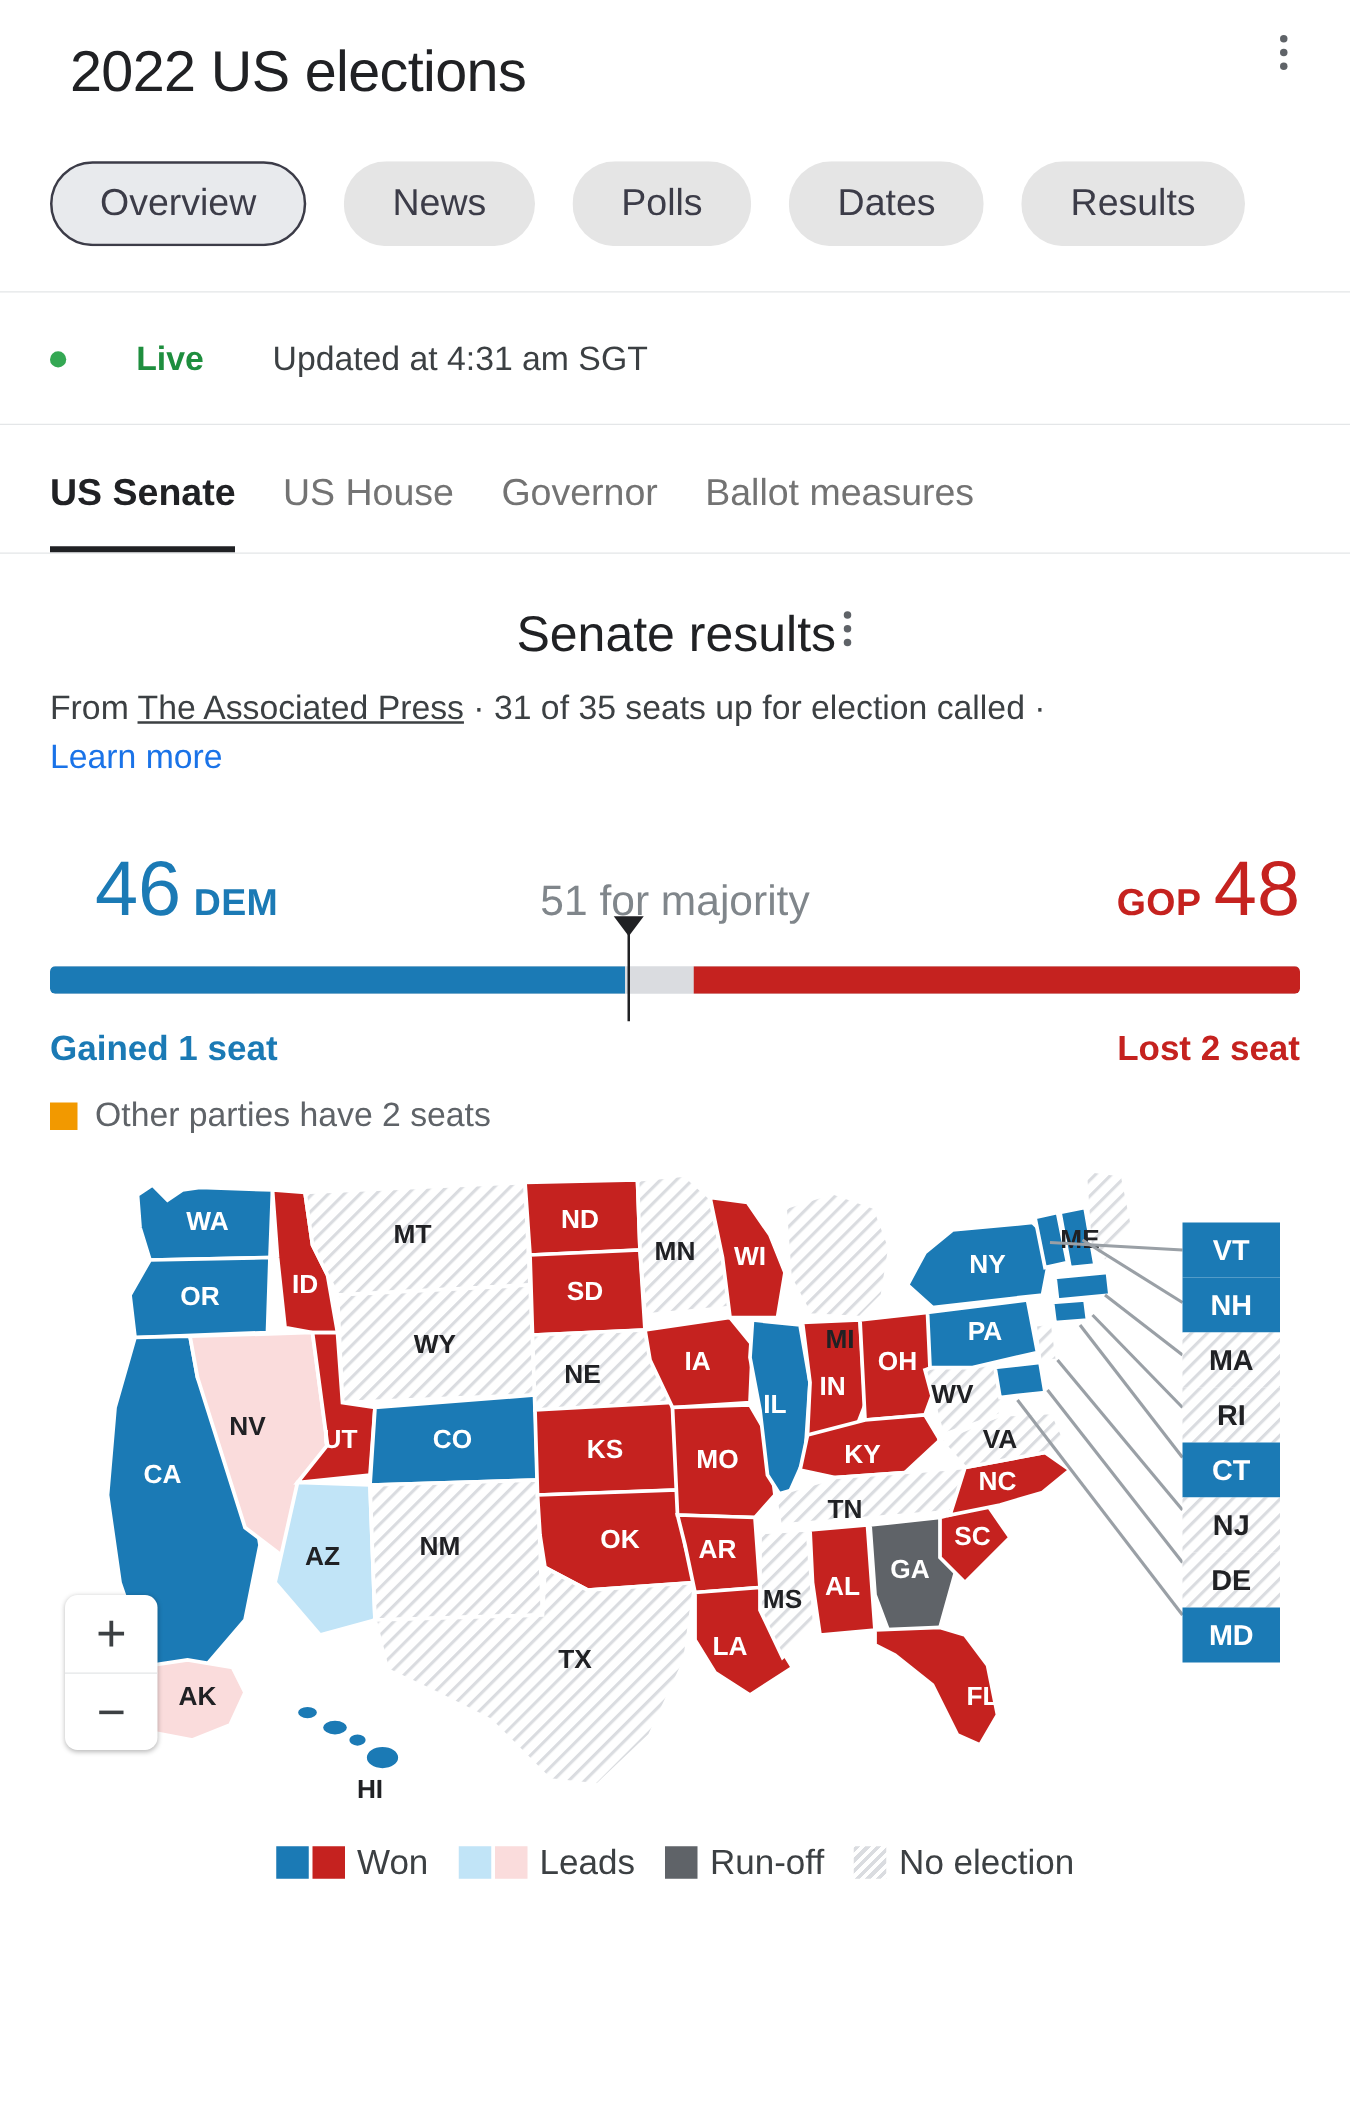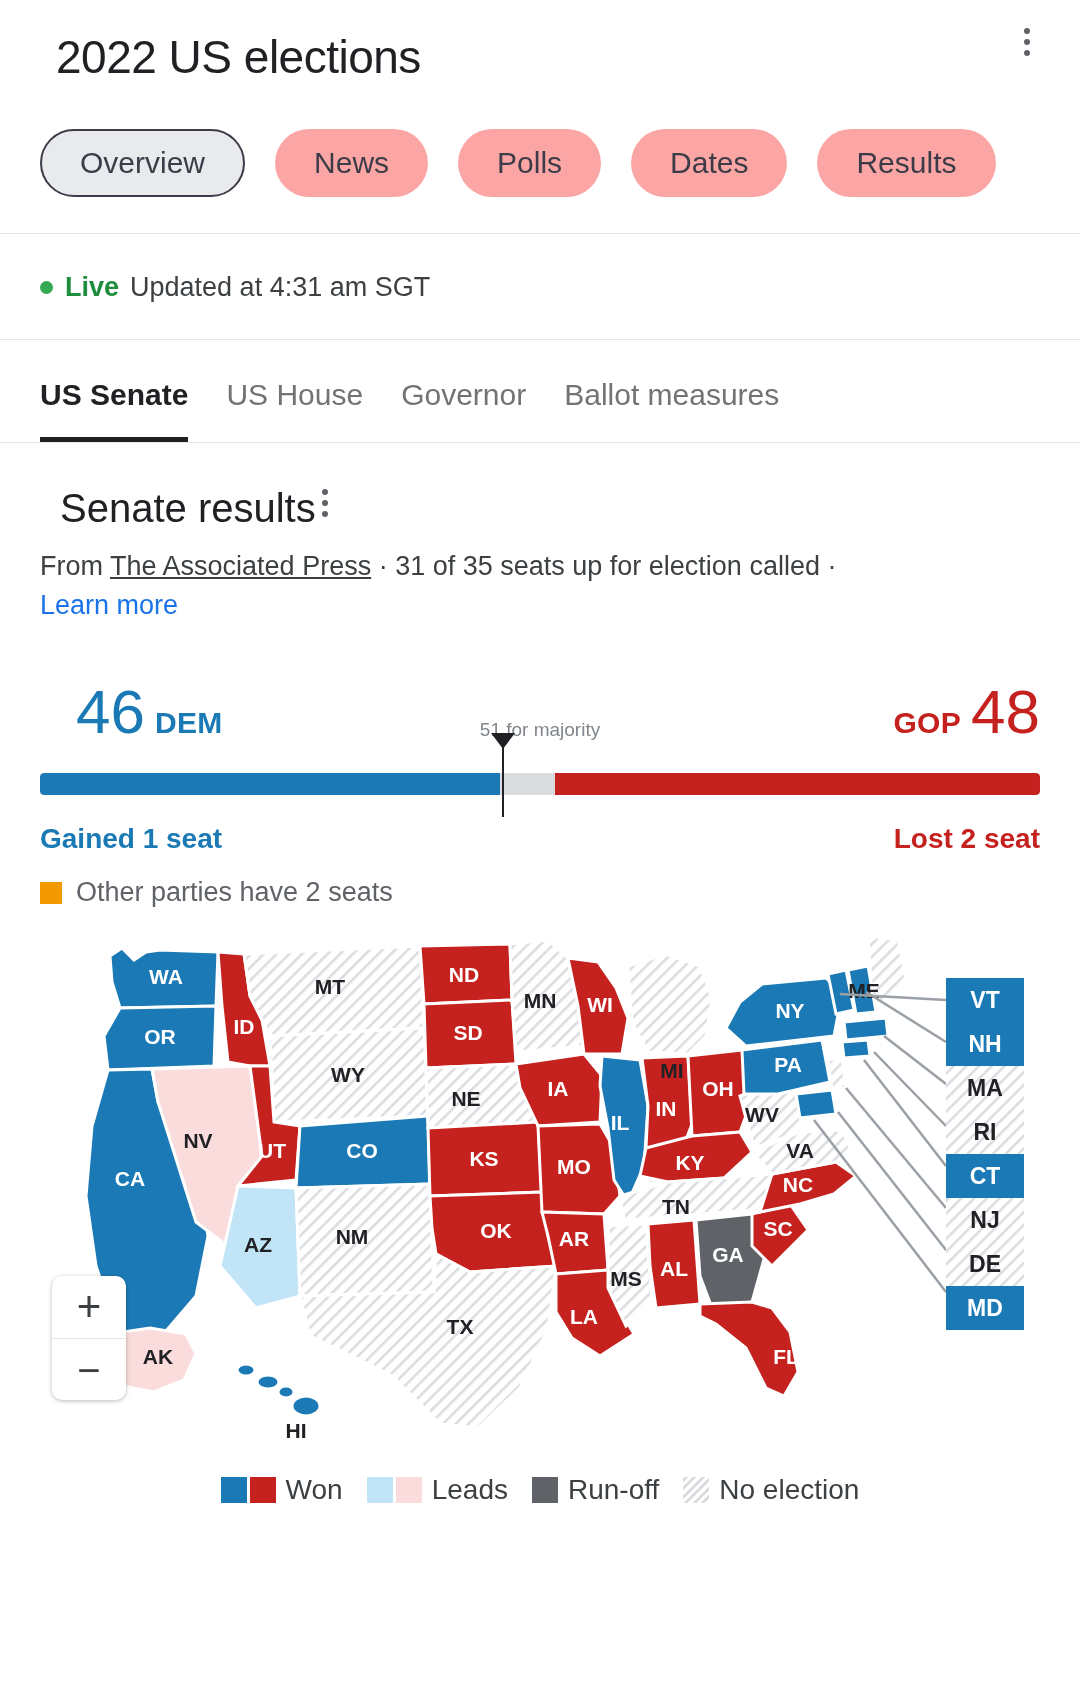--- a/index.html
+++ b/index.html
@@ -45,21 +45,21 @@
 
   
   .chips {
     display: flex;
     gap: 30px;
     padding: 28px 0 0 40px;
     white-space: nowrap;
     overflow: hidden;
   }
   .chip {
-    background: #fca5a5;
+    background: #e5e5e5;
     border: 1px solid transparent;
     border-radius: 34px;
     height: 68px;
     display: flex;
     align-items: center;
     padding: 0 38px;
     font-size: 30px;
     color: #3c3c48;
     cursor: pointer;
     flex: none;
@@ -75,20 +75,21 @@
     width: 100%;
   }
 
   
   .live-row {
     display: flex;
     align-items: center;
     padding: 38px 0 36px 40px;
     font-size: 27px;
     color: #3c4043;
+    gap: 44px;
   }
   .live-dot {
     width: 13px; height: 13px; border-radius: 50%;
     background: #34a853;
     margin-right: 12px;
   }
   .live-label {
     color: #1e8e3e;
     font-weight: 700;
     margin-right: 11px;
@@ -123,21 +124,21 @@
   }
   .race-divider { height: 1px; background: #e4e6e8; width: 100%; }
 
   
   .results {
     padding: 40px 40px 0 40px;
     position: relative;
   }
   .results-head {
     display: flex;
-    justify-content: flex-start;
+    justify-content: center;
     align-items: flex-start;
     margin-left: 20px;
   }
   .results-title {
     font-size: 40px;
     font-weight: 400;
     color: #202124;
     margin: 0;
     line-height: 1.25;
   }
@@ -186,21 +187,21 @@
     font-size: 30px;
     font-weight: 700;
     margin-right: 10px;
     letter-spacing: 0.3px;
   }
   .majority-label {
     position: absolute;
     left: 50%;
     transform: translateX(-50%);
     bottom: 2px;
-    font-size: 19px;
+    font-size: 34px;
     color: #80868b;
     white-space: nowrap;
   }
 
   .bar-area { position: relative; margin-top: 30px; height: 22px; }
   .bar-track {
     position: absolute; left: 0; right: 0; top: 0;
     height: 22px;
     background: #dadce0;
     border-radius: 4px;

